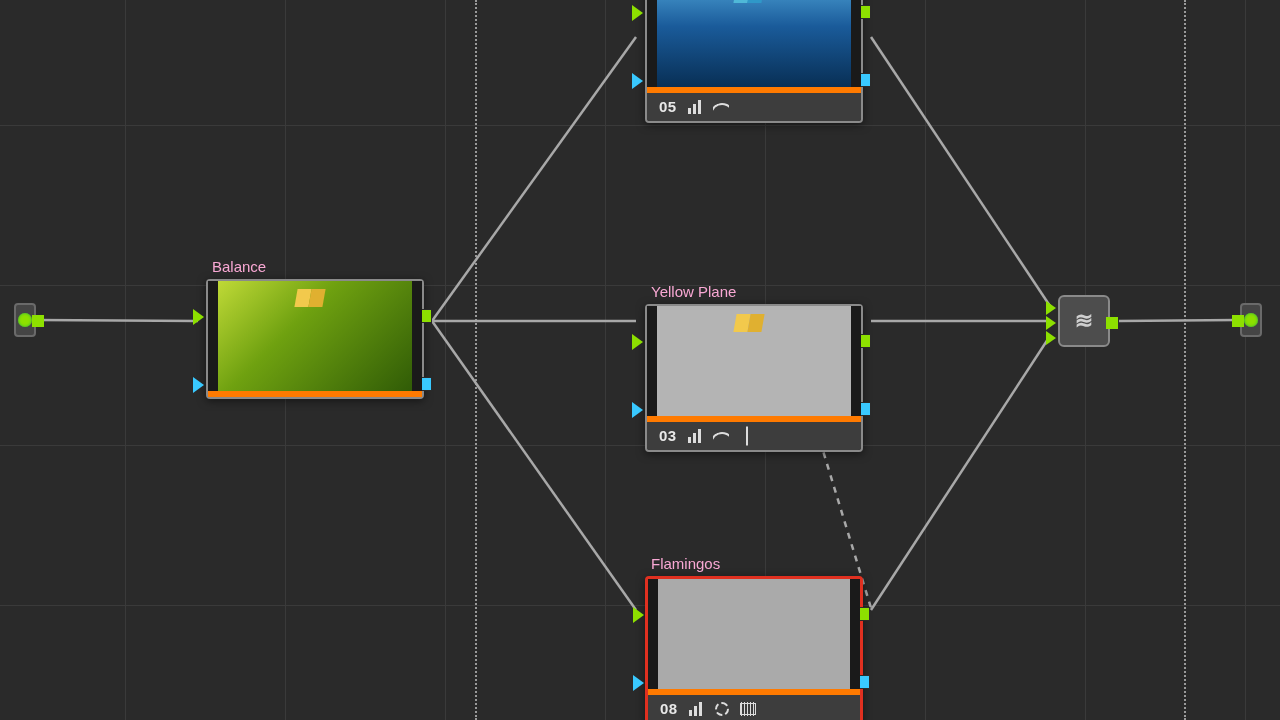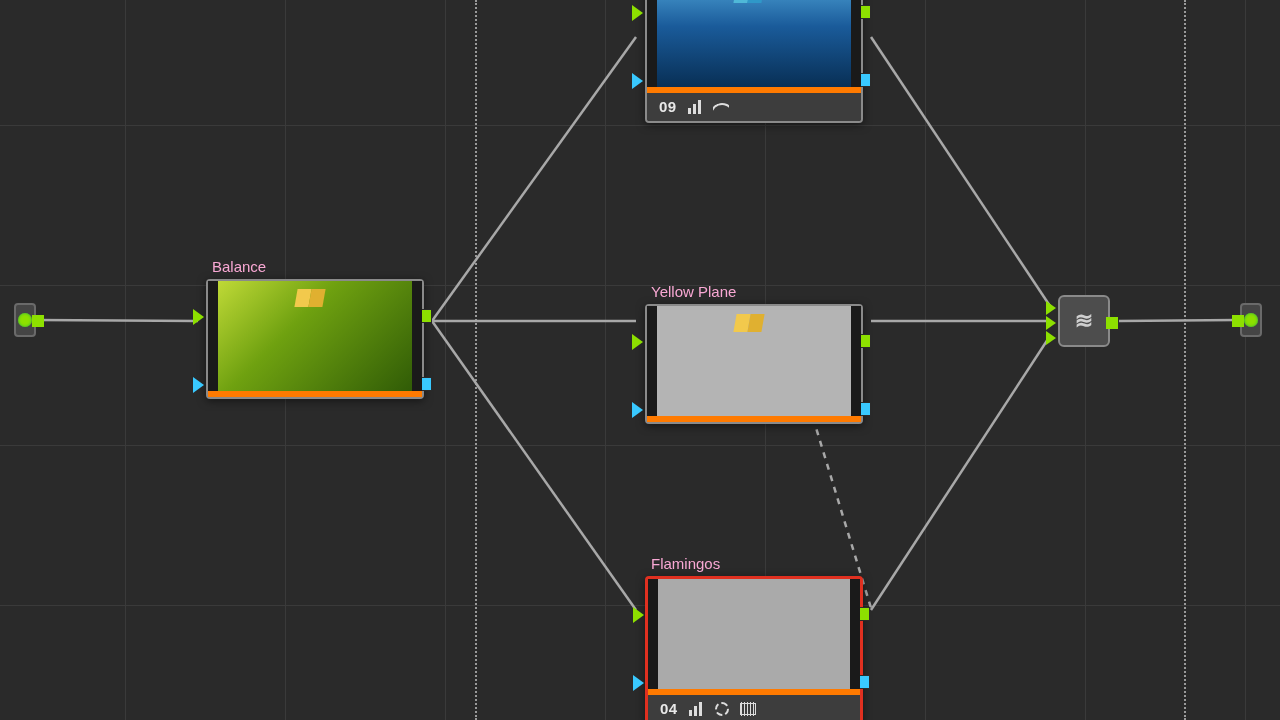--- a/index.html
+++ b/index.html
@@ -264,21 +264,21 @@
         <span class="pin in-blue port tri-right blue"></span>
         <span class="pin out-green port square"></span>
         <span class="pin out-blue port square blue"></span>
         <div class="thumb blue">
           <span class="inner-bar-left"></span>
           <span class="inner-bar-right"></span>
           <span class="flag"></span>
         </div>
         <div class="orange-strip"></div>
         <div class="node-footer">
-          <span class="num">09</span>
+          <span class="num">05</span>
           <span class="footer-icon">
             <span class="ic-bars">
               <span></span>
               <span></span>
               <span></span>
             </span>
           </span>
           <span class="footer-icon">
             <span class="ic-curve"></span>
           </span>
@@ -291,36 +291,52 @@
         <span class="pin in-green port tri-right"></span>
         <span class="pin in-blue port tri-right blue"></span>
         <span class="pin out-green port square"></span>
         <span class="pin out-blue port square blue"></span>
         <div class="thumb grey">
           <span class="inner-bar-left"></span>
           <span class="inner-bar-right"></span>
           <span class="flag"></span>
         </div>
         <div class="orange-strip"></div>
+        <div class="node-footer">
+          <span class="num">03</span>
+          <span class="footer-icon">
+            <span class="ic-bars">
+              <span></span>
+              <span></span>
+              <span></span>
+            </span>
+          </span>
+          <span class="footer-icon">
+            <span class="ic-curve"></span>
+          </span>
+          <span class="footer-icon">
+            <span class="ic-picker"></span>
+          </span>
+        </div>
       </div>
     </div>
     <div class="node selected" style="left: 645px; top: 555px;">
       <div class="node-title">Flamingos</div>
       <div class="node-body">
         <span class="pin in-green port tri-right"></span>
         <span class="pin in-blue port tri-right blue"></span>
         <span class="pin out-green port square"></span>
         <span class="pin out-blue port square blue"></span>
         <div class="thumb blank">
           <span class="inner-bar-left"></span>
           <span class="inner-bar-right"></span>
         </div>
         <div class="orange-strip"></div>
         <div class="node-footer">
-          <span class="num">04</span>
+          <span class="num">08</span>
           <span class="footer-icon">
             <span class="ic-bars">
               <span></span>
               <span></span>
               <span></span>
             </span>
           </span>
           <span class="footer-icon">
             <span class="ic-target"></span>
           </span>

